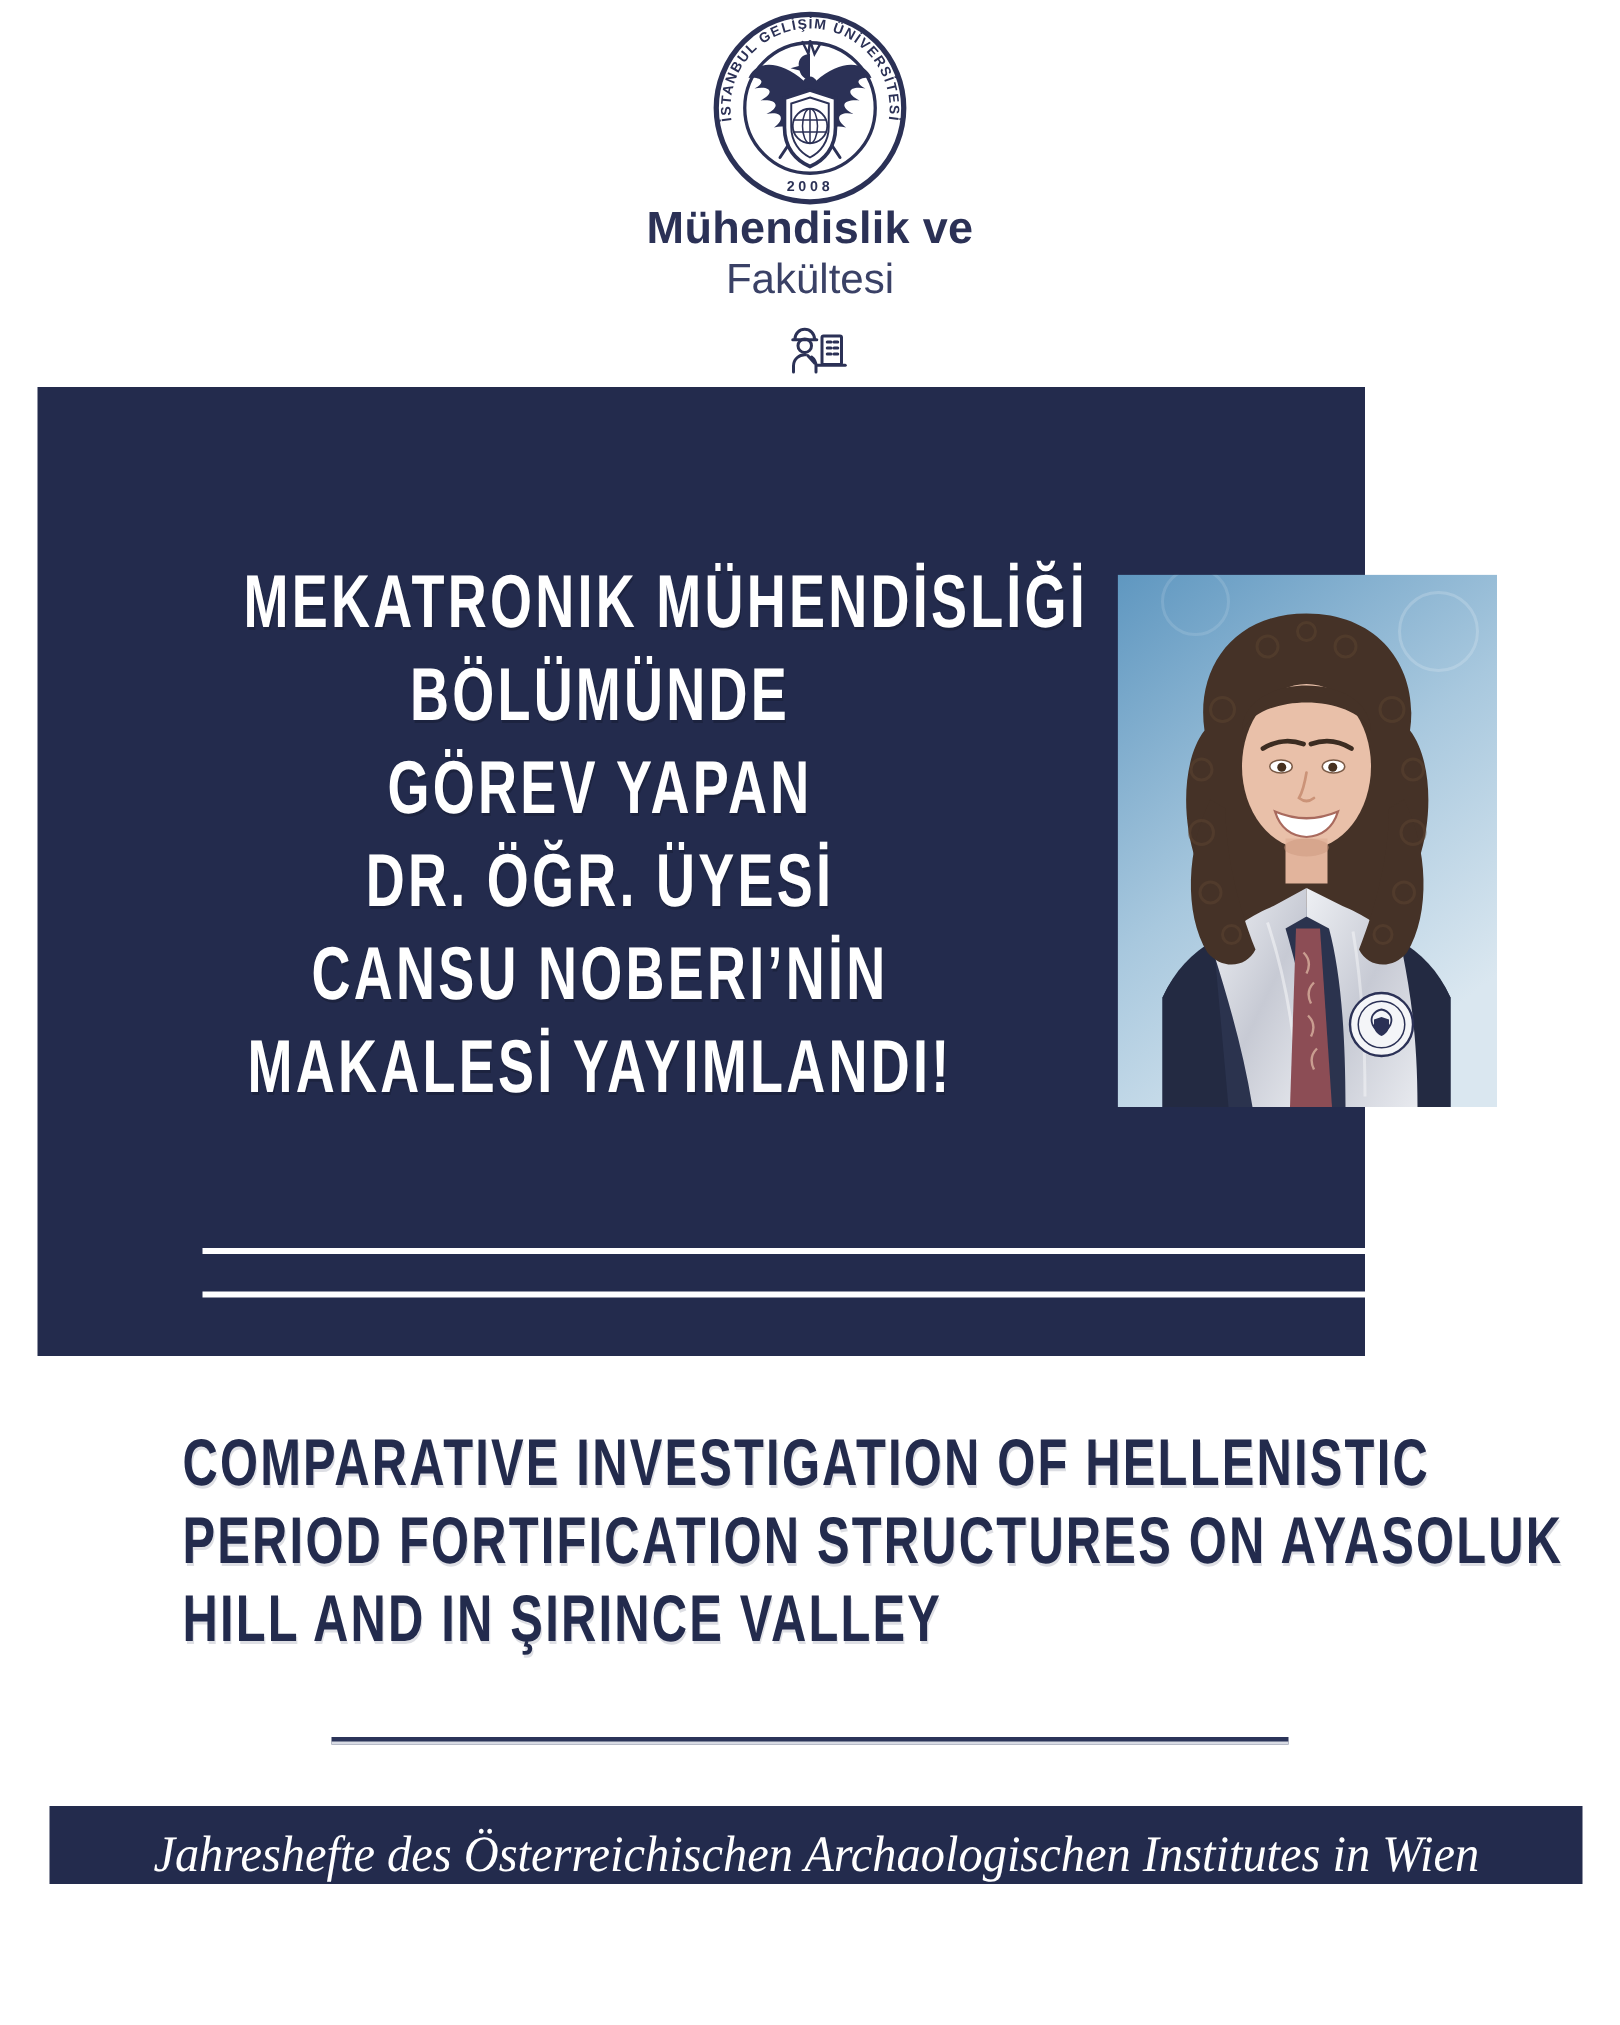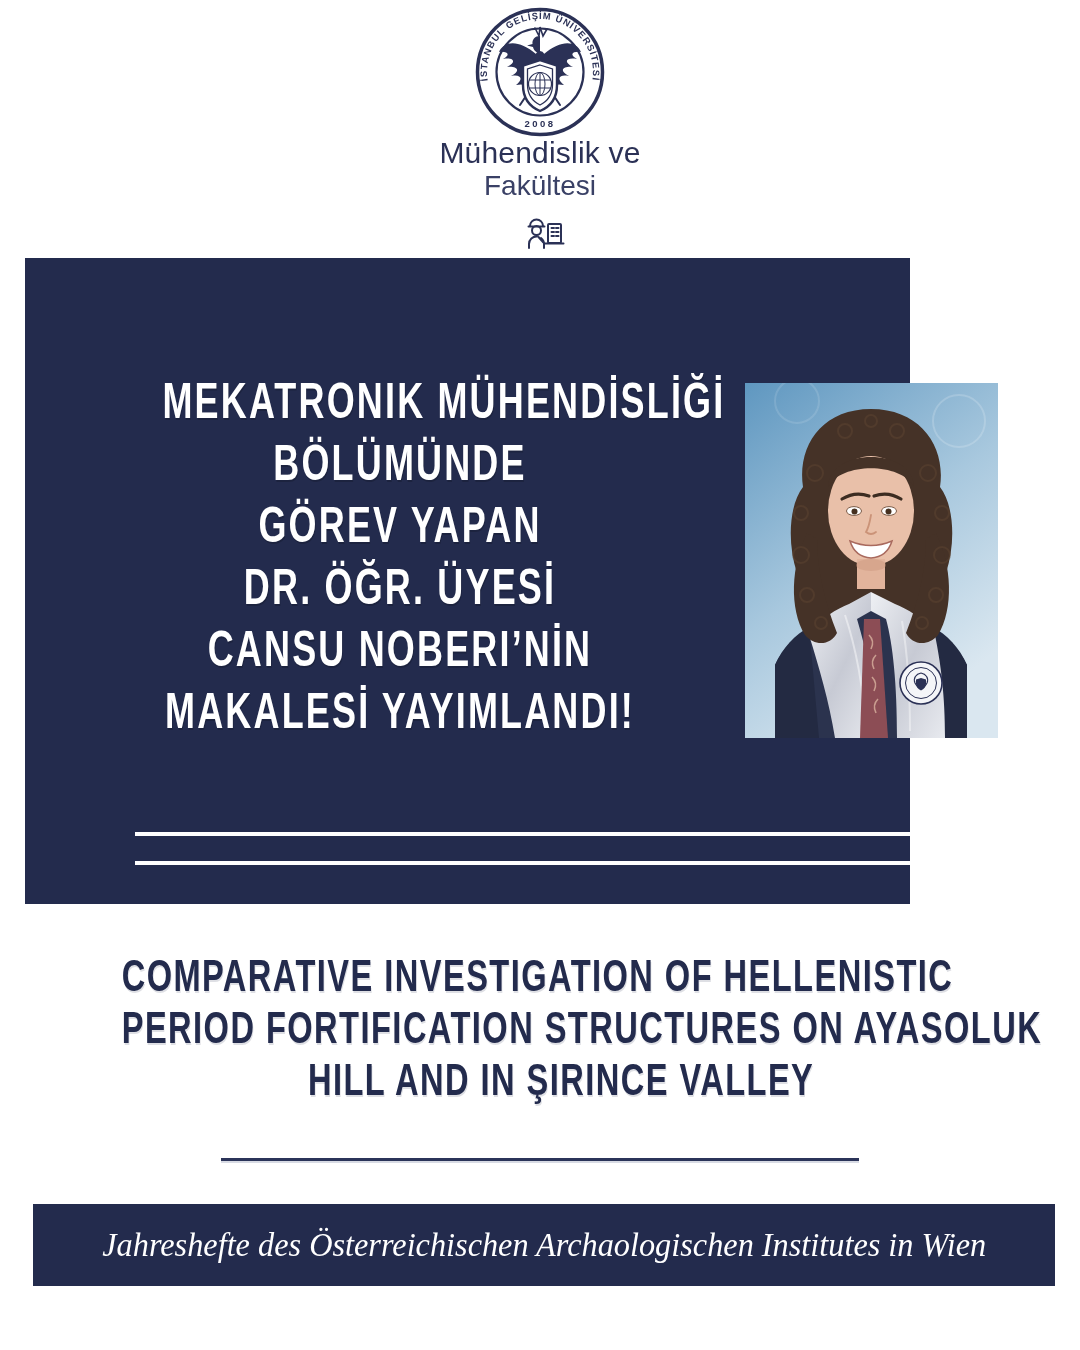--- a/index.html
+++ b/index.html
@@ -3,47 +3,47 @@
 <meta charset="utf-8">
 <style>
   html,body{margin:0;padding:0;background:#ffffff;}
   .poster{
     position:relative;width:1080px;height:1350px;background:#ffffff;overflow:hidden;
     font-family:"Liberation Sans", sans-serif;
   }
   
   .logo{position:absolute;top:6px;left:474px;width:132px;height:132px;}
   .faculty{position:absolute;top:136px;left:0;width:100%;text-align:center;color:#2b3156;}
-  .faculty .f-bold{font-size:30px;font-weight:normal;line-height:34px;letter-spacing:0.2px;}
+  .faculty .f-bold{font-size:30px;font-weight:bold;line-height:34px;letter-spacing:0.2px;}
   .faculty .f-light{font-size:28px;font-weight:normal;line-height:32px;color:#3a4166;}
   .builder{position:absolute;top:217px;left:521px;width:46px;height:36px;}
   
   .panel{position:absolute;left:25px;top:258px;width:885px;height:646px;background:#232b4d;}
   .headline{position:absolute;left:45px;top:112px;width:660px;text-align:center;}
   .hl{
     font-size:50px;line-height:62px;font-weight:bold;color:#ffffff;letter-spacing:3px;
     white-space:nowrap;transform:scaleX(0.72);transform-origin:50% 50%;
     text-shadow:1px 2px 0 rgba(0,0,0,0.18);
   }
   .photo{position:absolute;left:720px;top:125px;width:253px;height:355px;overflow:hidden;}
   .photo svg{display:block;width:253px;height:355px;}
   .wline{position:absolute;left:110px;width:820px;height:4px;background:#ffffff;}
   .wline1{top:574px;} .wline2{top:603px;}
   
-  .article-title{position:absolute;top:950px;left:0;width:936px;text-align:right;color:#232b4d;}
+  .article-title{position:absolute;top:950px;left:0;width:936px;text-align:left;color:#232b4d;}
   .tl{
     font-size:44px;line-height:52px;font-weight:bold;letter-spacing:2px;
     white-space:nowrap;transform:scaleX(0.74);transform-origin:50% 50%;
     text-shadow:1px 2px 0 rgba(35,43,77,0.15);
   }
   
   .divider{position:absolute;left:221px;top:1158px;width:638px;height:3px;background:#2b3459;border-bottom:2px solid #d8dbe4;}
   .banner{
-    position:absolute;left:33px;top:1204px;width:1022px;height:82px;background:#232b4d;
-    display:flex;align-items:center;justify-content:center;overflow:hidden;
+    position:absolute;left:33px;top:1204px;width:1022px;height:52px;background:#232b4d;
+    display:flex;align-items:flex-end;justify-content:center;overflow:hidden;
   }
   .banner-text{
     font-family:"Liberation Serif", serif;font-style:italic;font-size:34px;color:#ffffff;
     white-space:nowrap;transform:scaleX(0.95);transform-origin:50% 50%;
   }
 </style>
 </head>
 <body>
 
 <div class="poster">

